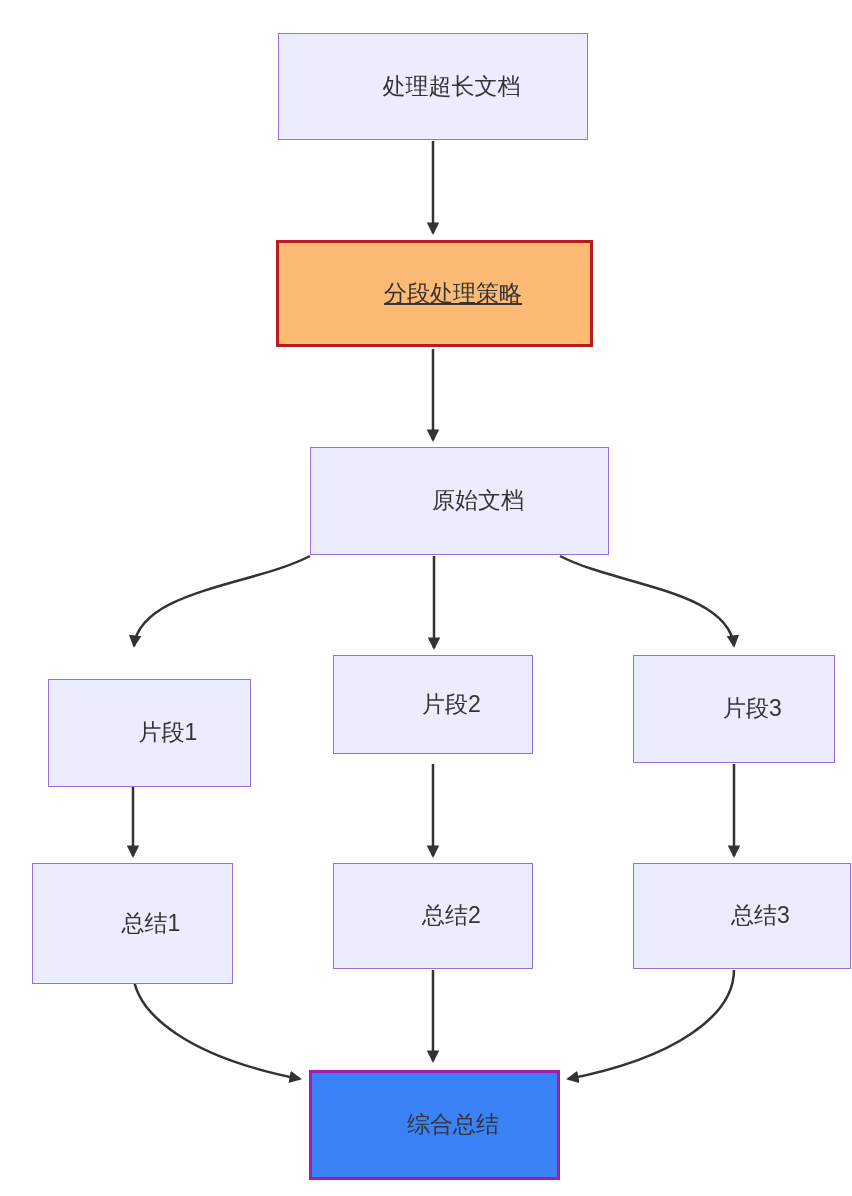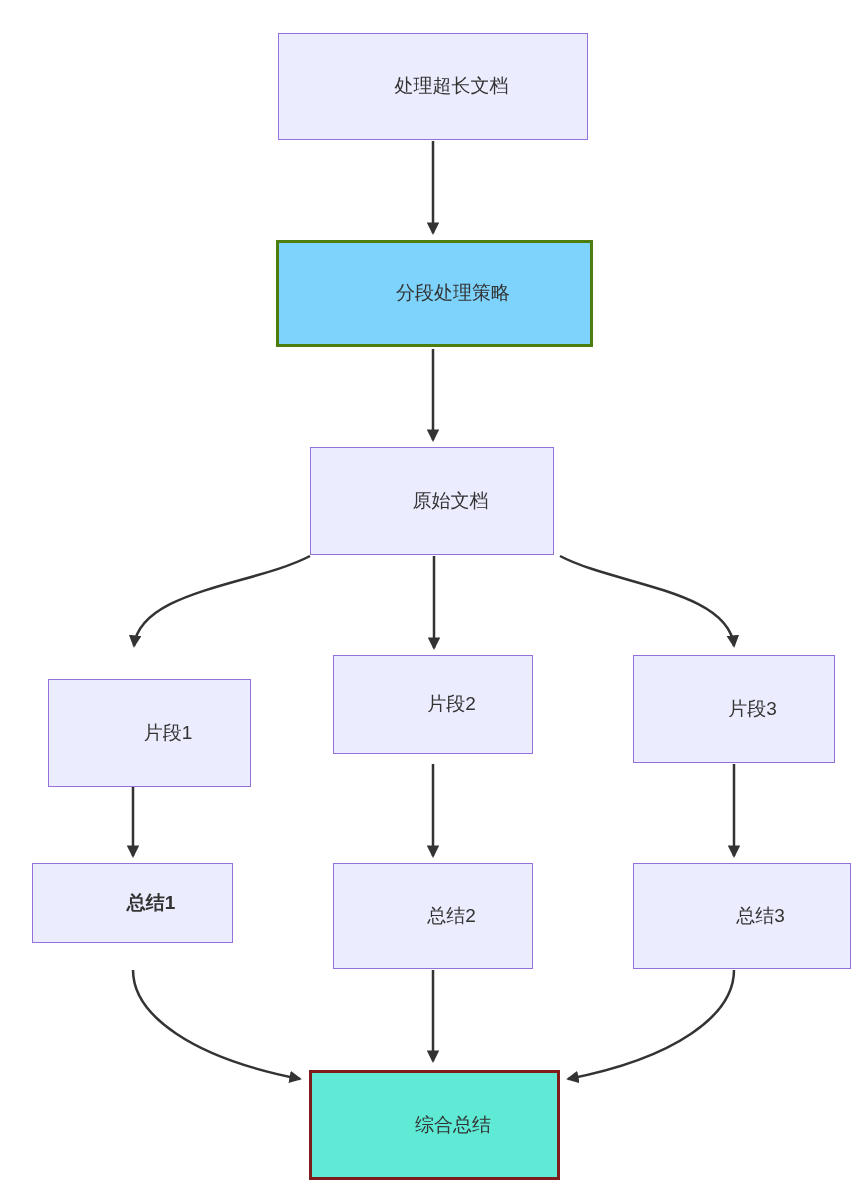--- a/index.html
+++ b/index.html
@@ -24,42 +24,43 @@
   }
   .node {
     position: absolute;
     box-sizing: border-box;
     display: flex;
     align-items: center;
     justify-content: center;
     background: #ececff;
     border: 1.5px solid #9370db;
     color: #333333;
-    font-size: 19px;
+    font-size: 23px;
     text-align: center;
     line-height: 1.2;
     white-space: nowrap;
     padding-left: 37px;
   }
   .node.em {
-    background: #7dd3fc;
-    border: 3px solid #4d7c0f;
+    background: #fdba74;
+    border: 3px solid #b91c1c;
+    text-decoration: underline;
   }
   .node.result {
-    background: #5eead4;
-    border: 3px solid #7f1d1d;
+    background: #3b82f6;
+    border: 3px solid #a21caf;
   }
   
   .n-a  { left: 278px; top: 33px;   width: 310px; height: 107px; }
   .n-b  { left: 276px; top: 240px;  width: 317px; height: 107px; }
-  .n-c  { left: 310px; top: 447px;  width: 244px; height: 108px; }
+  .n-c  { left: 310px; top: 447px;  width: 299px; height: 108px; }
   .n-d1 { left: 48px;  top: 655px;  width: 203px; height: 108px; margin-top: 24px; }
   .n-d2 { left: 333px; top: 655px;  width: 200px; height: 99px; }
   .n-d3 { left: 633px; top: 655px;  width: 202px; height: 108px; justify-content: center; }
-  .n-e1 { left: 32px;  top: 863px;  width: 201px; height: 80px; font-weight: bold; }
+  .n-e1 { left: 32px;  top: 863px;  width: 201px; height: 121px; }
   .n-e2 { left: 333px; top: 863px;  width: 200px; height: 106px; }
   .n-e3 { left: 633px; top: 863px;  width: 218px; height: 106px; }
   .n-h  { left: 309px; top: 1070px; width: 251px; height: 110px; }
 </style>
 </head>
 <body>
 
 <div class="canvas">
 
   <svg class="edges" viewBox="0 0 852 1196" xmlns="http://www.w3.org/2000/svg">

